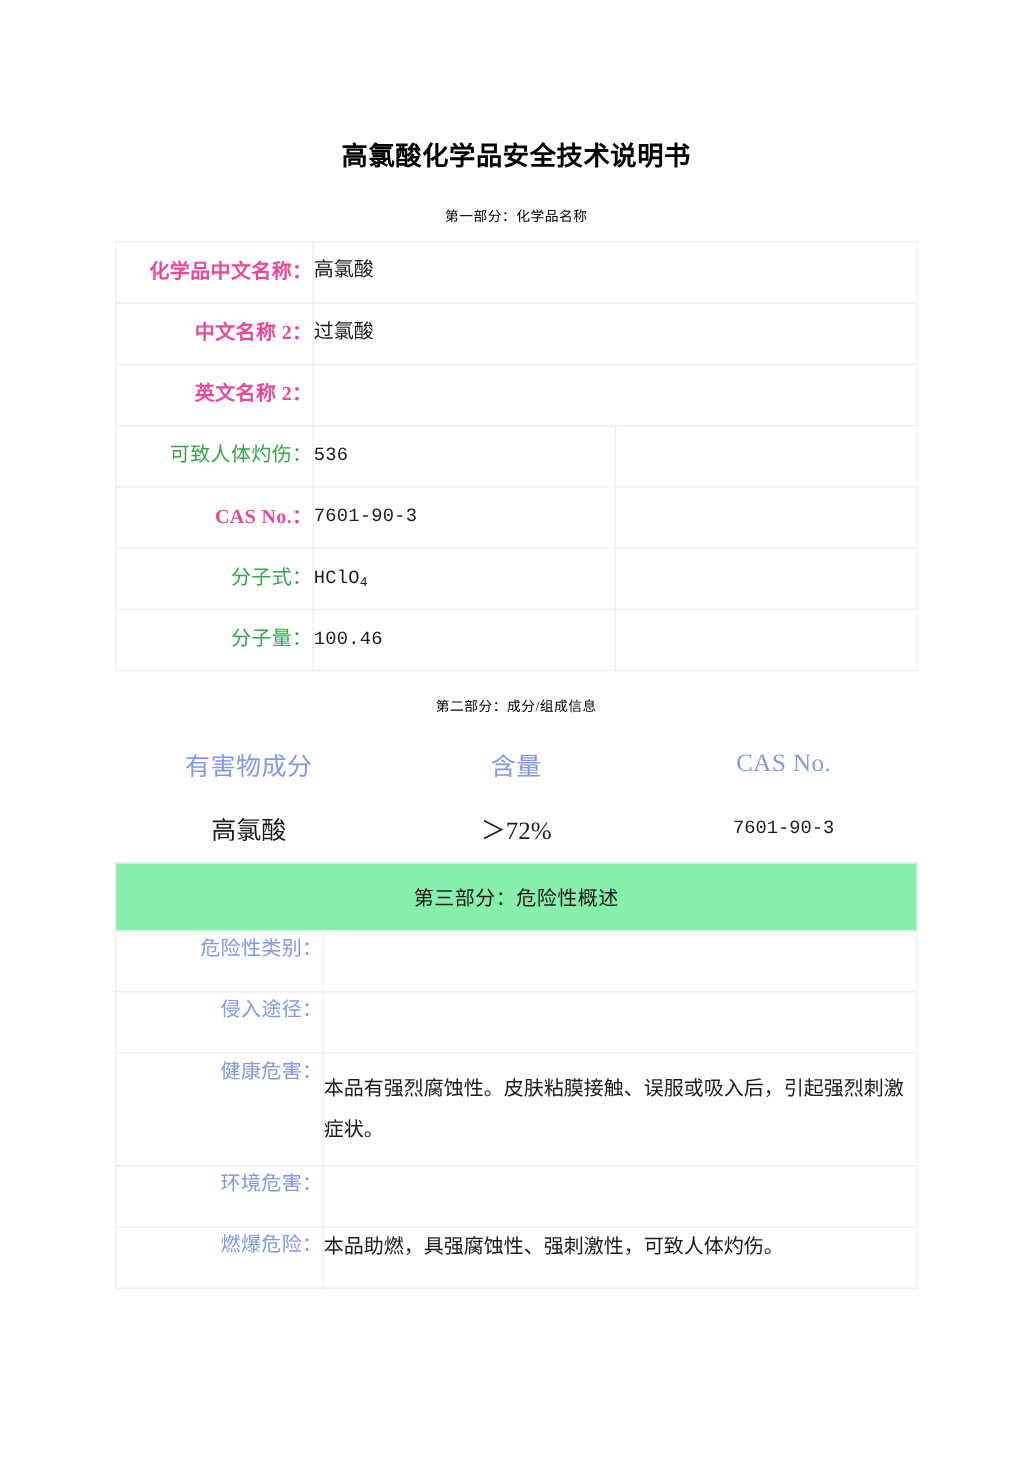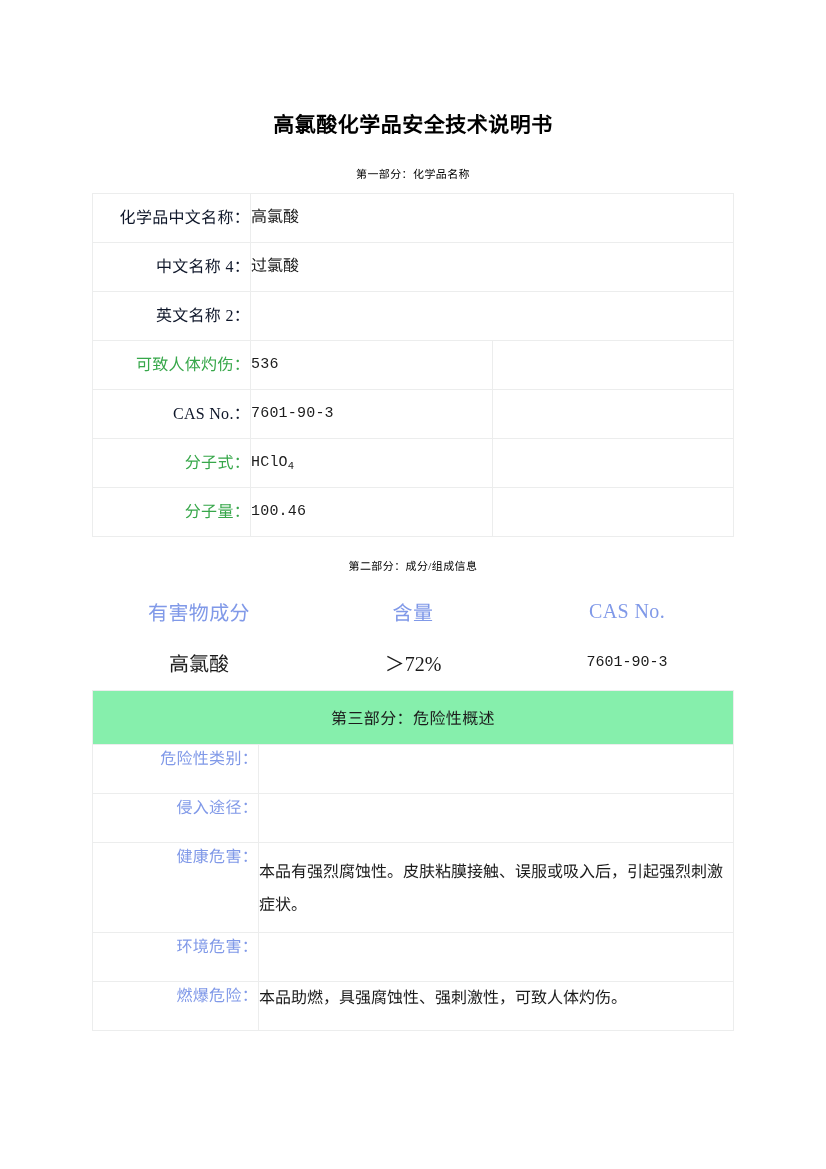--- a/index.html
+++ b/index.html
@@ -68,21 +68,21 @@
   .cell-label {
     width: 158px;
     text-align: right;
     padding: 12px 6px 12px 4px;
     font-size: 16px;
     line-height: 1.45;
     letter-spacing: 0.3px;
     box-sizing: border-box;
     height: 49px;
   }
-  .cell-label.blue  { color: #0f172a; }
+  .cell-label.blue  { color: #ec4899; font-weight: bold; }
   .cell-label.green { color: #37a74a; }
 
   .cell-value {
     padding: 12px 8px 12px 8px;
     font-size: 15px;
     line-height: 1.55;
     color: #1b1b1b;
     box-sizing: border-box;
     height: 49px;
   }
@@ -191,21 +191,21 @@
 
     <div class="section-caption">第一部分：化学品名称</div>
 
     <table class="doc-table">
       <tbody>
         <tr>
           <td class="cell-label blue">化学品中文名称：</td>
           <td class="cell-value cjk" colspan="2">高氯酸</td>
         </tr>
         <tr>
-          <td class="cell-label blue">中文名称 4：</td>
+          <td class="cell-label blue">中文名称 2：</td>
           <td class="cell-value cjk" colspan="2">过氯酸</td>
         </tr>
         <tr>
           <td class="cell-label blue">英文名称 2：</td>
           <td class="cell-value mono" colspan="2"></td>
         </tr>
         <tr>
           <td class="cell-label green">可致人体灼伤：</td>
           <td class="cell-value mono col-mid">536</td>
           <td class="cell-empty cell-tail"></td>

